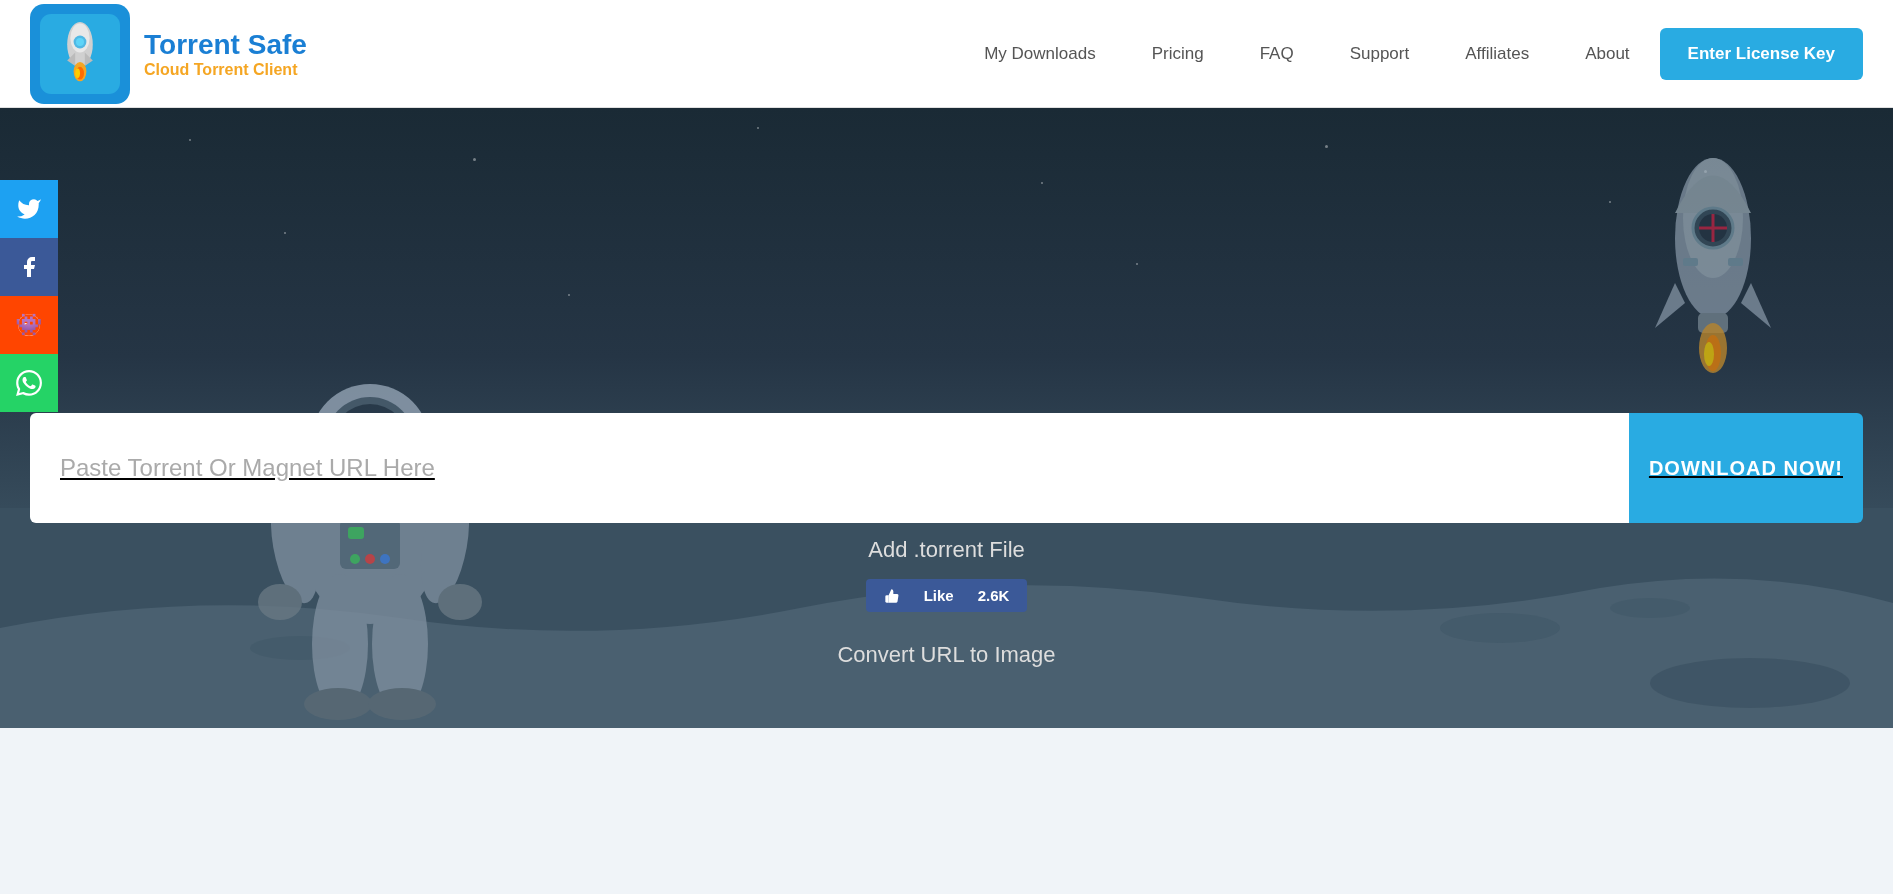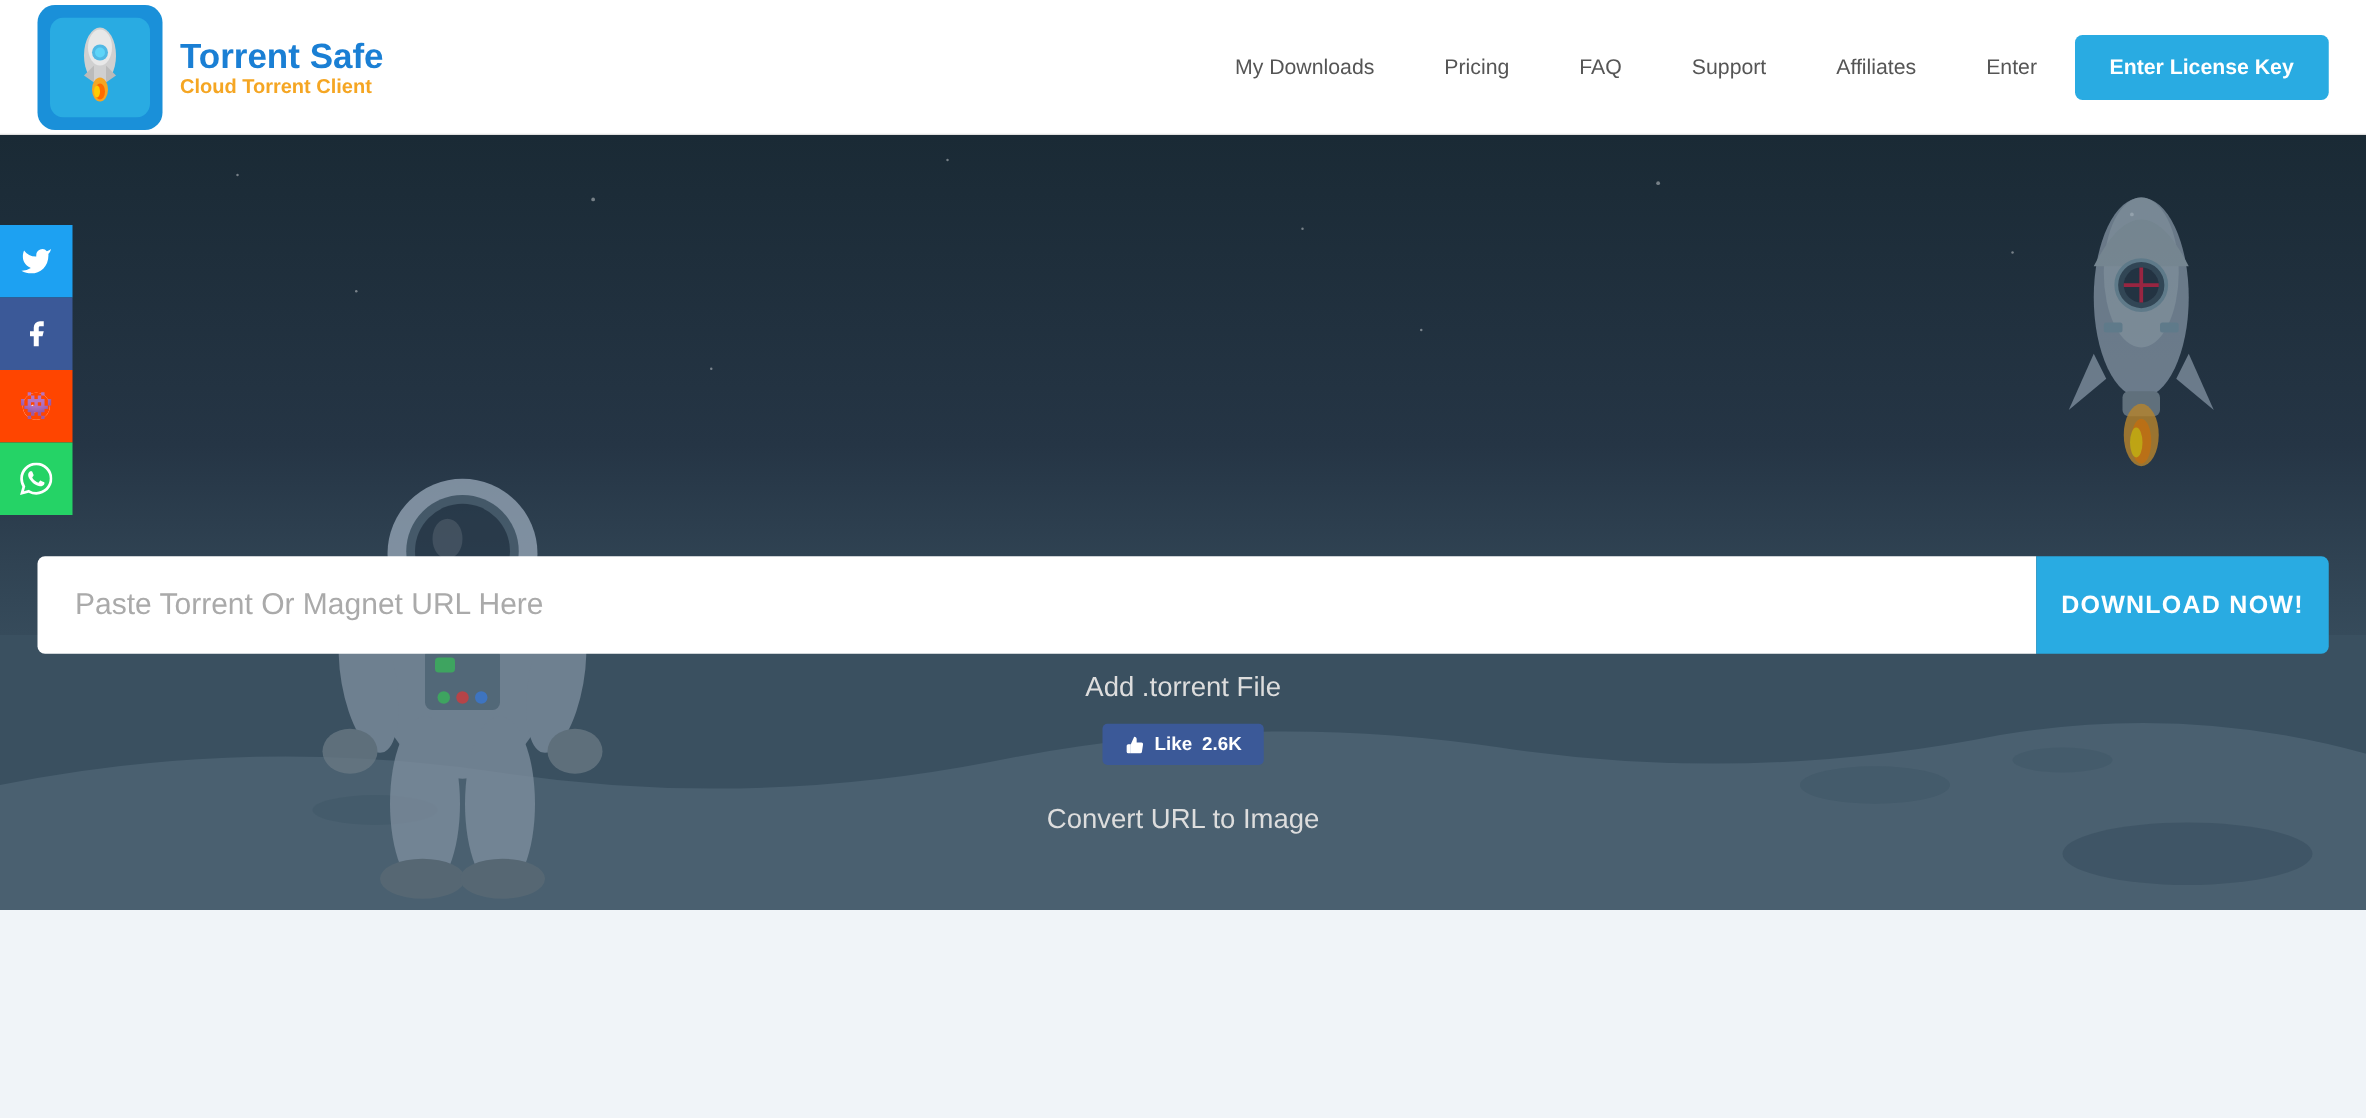--- a/index.html
+++ b/index.html
@@ -129,22 +129,23 @@
       border-radius: 50%;
       opacity: 0.4;
     }
 
     
     .url-bar-container {
       position: relative;
       z-index: 5;
       display: flex;
       margin: 0 30px;
-      height: 78px;
+      height: 110px;
       align-items: stretch;
+      text-decoration: underline;
     }
     .url-input {
       flex: 1;
       border: none;
       outline: none;
       font-size: 24px;
       padding: 0 30px;
       color: #999;
       background: white;
       border-radius: 6px 0 0 6px;
@@ -184,21 +185,21 @@
     .fb-like-btn {
       background: #3b5998;
       color: white;
       padding: 8px 18px;
       border-radius: 4px;
       font-size: 15px;
       font-weight: bold;
       cursor: pointer;
       display: flex;
       align-items: center;
-      gap: 8px;
+      gap: 24px;
       margin-bottom: 30px;
     }
     .convert-link {
       font-size: 22px;
       color: #ddd;
       cursor: pointer;
       text-decoration: none;
     }
 
     
@@ -272,21 +273,21 @@
       <span class="logo-subtitle">Cloud Torrent Client</span>
     </div>
   </a>
 
   <nav class="nav">
     <a href="#" class="nav-link">My Downloads</a>
     <a href="#" class="nav-link">Pricing</a>
     <a href="#" class="nav-link">FAQ</a>
     <a href="#" class="nav-link">Support</a>
     <a href="#" class="nav-link">Affiliates</a>
-    <a href="#" class="nav-link">Enter</a>
+    <a href="#" class="nav-link">About</a>
   </nav>
 
   <button class="btn-license">Enter License Key</button>
 </header>
 
 <section class="hero" style="min-height: 620px;">
   <div class="hero-bg"></div>
 
   <div class="stars">
     <div class="star" style="width:2px;height:2px;top:5%;left:10%;"></div>

